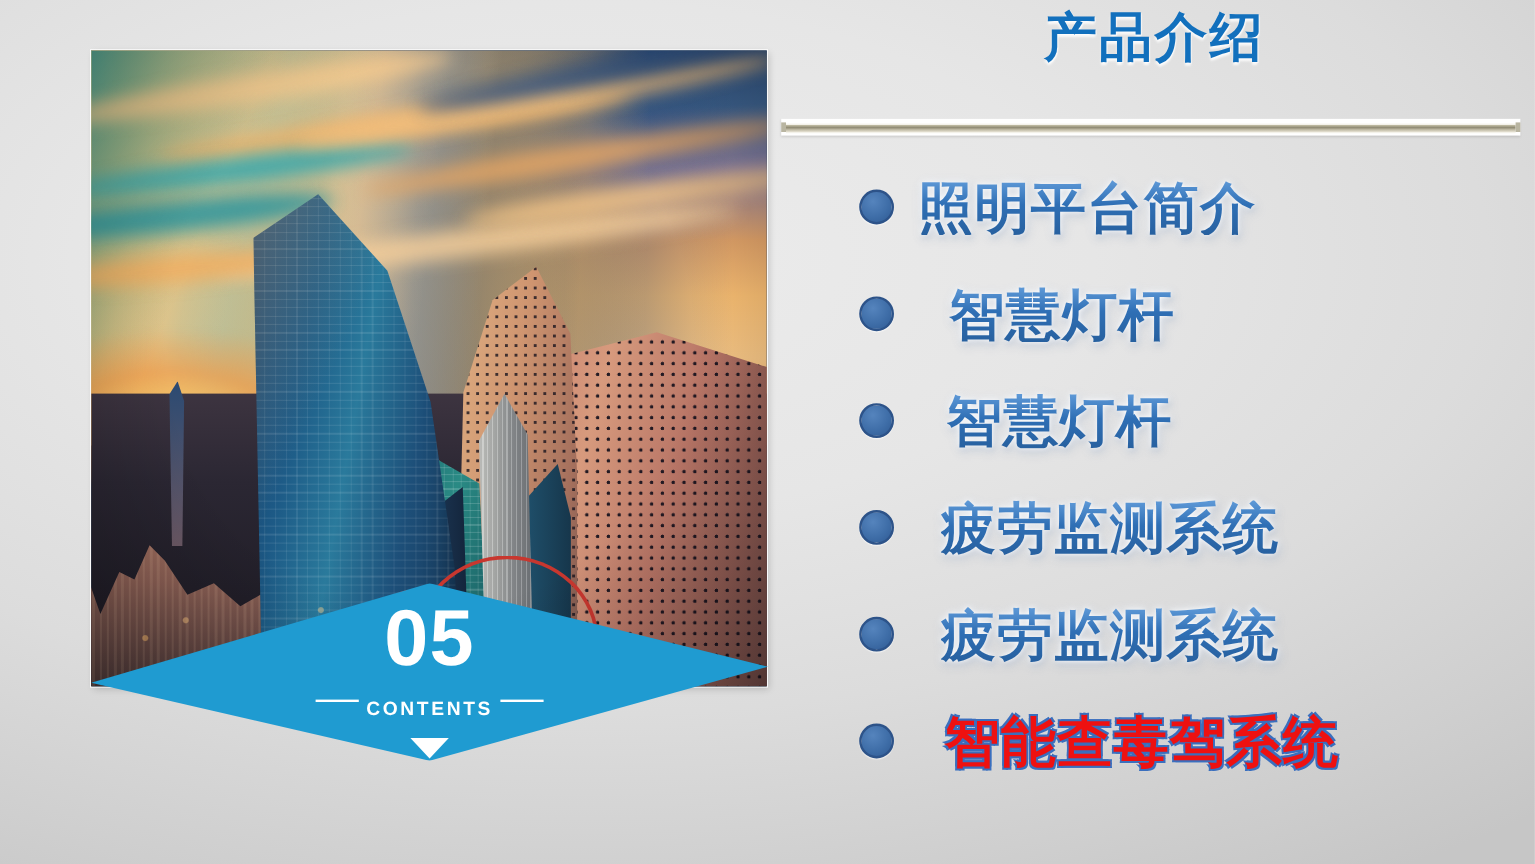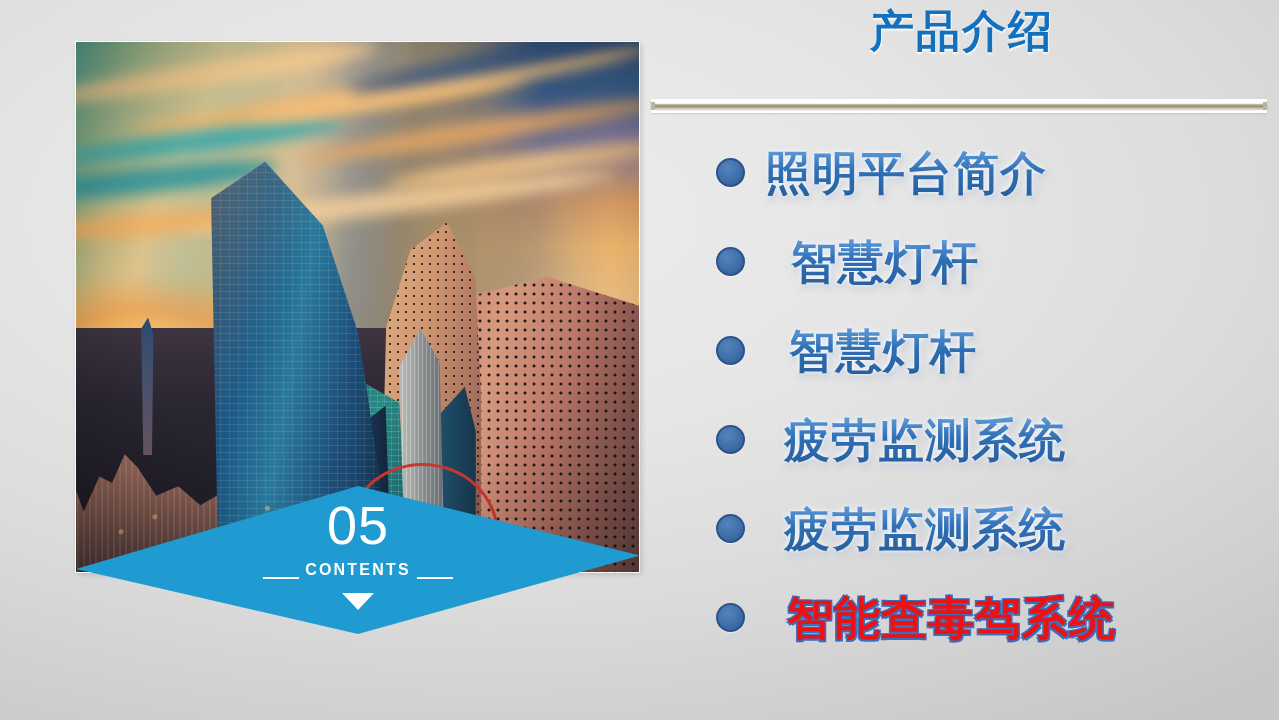--- a/index.html
+++ b/index.html
@@ -176,25 +176,25 @@
     position:absolute;left:76px;top:486px;width:564px;height:148px;
     background:#1f9bd1;
     clip-path:polygon(50% 0%, 100% 47%, 50% 100%, 0% 56%);
   }
   .badge-inner{
     position:absolute;left:76px;top:486px;width:564px;height:148px;
     display:flex;flex-direction:column;align-items:center;justify-content:flex-start;
     padding-top:12px;box-sizing:border-box;pointer-events:none;
   }
   .badge-num{
-    color:#ffffff;font-size:54px;font-weight:400;line-height:1;letter-spacing:1px;
+    color:#ffffff;font-size:66px;font-weight:700;line-height:1;letter-spacing:1px;
     font-family:"Liberation Sans","DejaVu Sans",sans-serif;
   }
   .badge-contents-row{
-    display:flex;align-items:flex-end;gap:6px;margin-top:9px;
+    display:flex;align-items:flex-start;gap:6px;margin-top:19px;
   }
   .badge-rule{display:block;width:36px;height:2px;background:#ffffff;}
   .badge-contents{
     color:#ffffff;font-size:16px;font-weight:700;letter-spacing:2.2px;
   }
   .badge-caret{
     margin-top:14px;width:0;height:0;
     border-left:16px solid transparent;border-right:16px solid transparent;
     border-top:17px solid #ffffff;
   }

